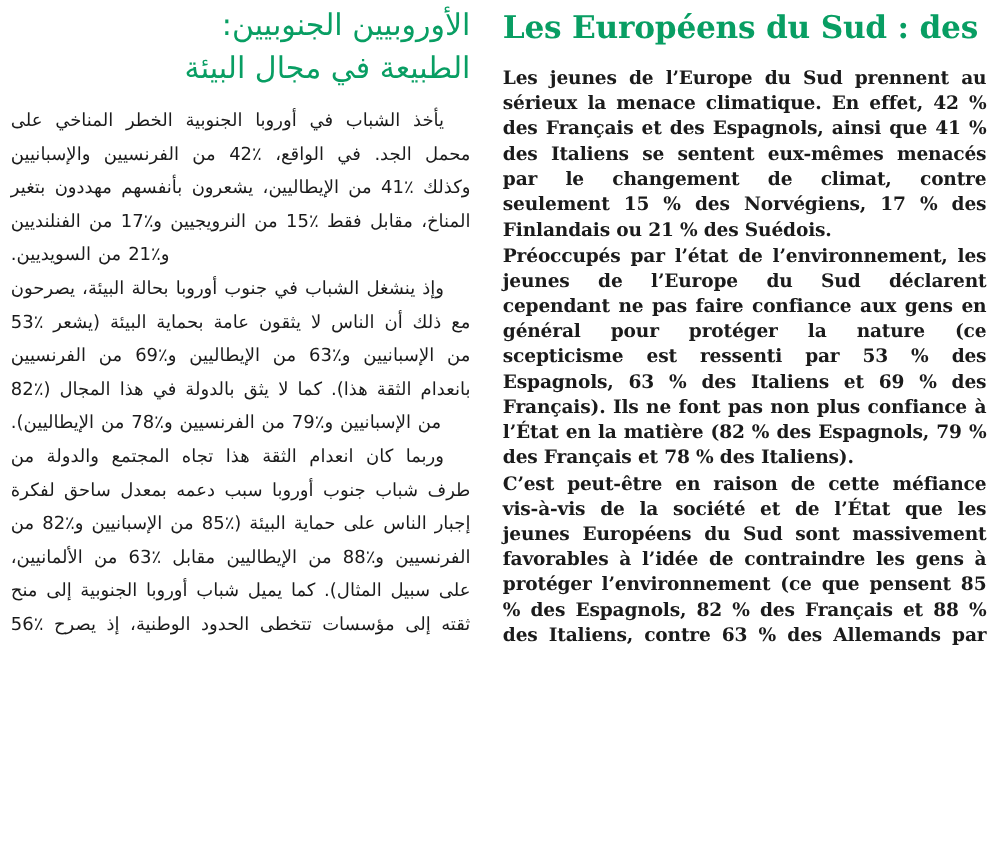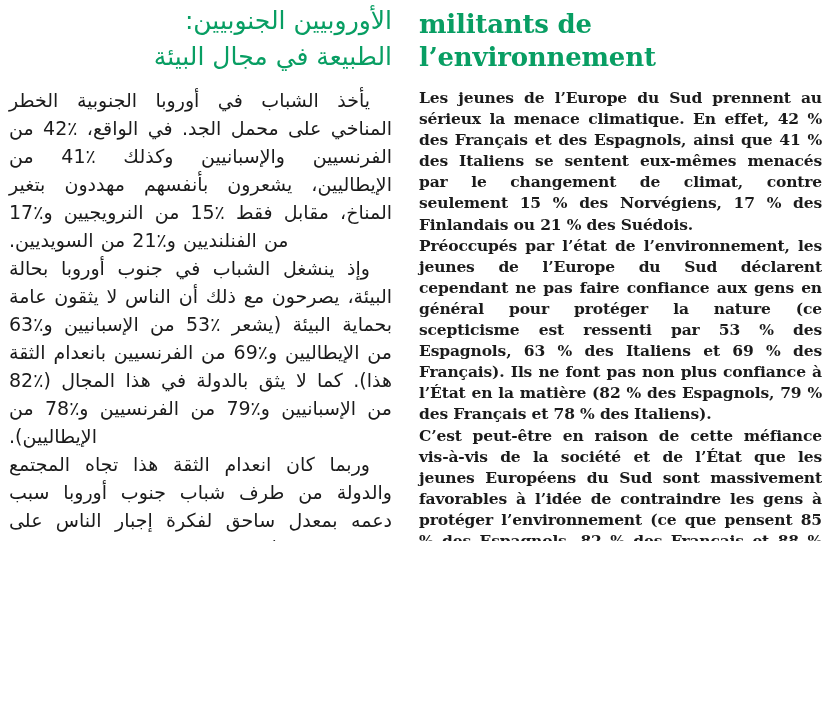--- a/index.html
+++ b/index.html
@@ -29,21 +29,21 @@
     margin: 0 0 11px 0;
     font-size: 25px;
     line-height: 36px;
     font-weight: normal;
     text-align: right;
     color: var(--title-green);
   }
   .ar-title .line { display: block; }
   .ar-para {
     margin: 0;
-    font-size: 19px;
+    font-size: 15px;
     line-height: 28px;
     text-align: justify;
     text-align-last: left;
     text-indent: 22px;
     word-spacing: 1px;
   }
 
   
   .col-fr {
     position: absolute;
@@ -81,20 +81,20 @@
       <span class="line">الأوروبيين الجنوبيين:</span>
       <span class="line">الطبيعة في مجال البيئة</span>
     </h2>
     <p class="ar-para">يأخذ الشباب في أوروبا الجنوبية الخطر المناخي على محمل الجد. في الواقع، ٪42 من الفرنسيين والإسبانيين وكذلك ٪41 من الإيطاليين، يشعرون بأنفسهم مهددون بتغير المناخ، مقابل فقط ٪15 من النرويجيين و٪17 من الفنلنديين و٪21 من السويديين.</p>
     <p class="ar-para">وإذ ينشغل الشباب في جنوب أوروبا بحالة البيئة، يصرحون مع ذلك أن الناس لا يثقون عامة بحماية البيئة (يشعر ٪53 من الإسبانيين و٪63 من الإيطاليين و٪69 من الفرنسيين بانعدام الثقة هذا). كما لا يثق بالدولة في هذا المجال (٪82 من الإسبانيين و٪79 من الفرنسيين و٪78 من الإيطاليين).</p>
     <p class="ar-para">وربما كان انعدام الثقة هذا تجاه المجتمع والدولة من طرف شباب جنوب أوروبا سبب دعمه بمعدل ساحق لفكرة إجبار الناس على حماية البيئة (٪85 من الإسبانيين و٪82 من الفرنسيين و٪88 من الإيطاليين مقابل ٪63 من الألمانيين، على سبيل المثال). كما يميل شباب أوروبا الجنوبية إلى منح ثقته إلى مؤسسات تتخطى الحدود الوطنية، إذ يصرح ٪56 من الإسبانيين و٪53 من الفرنسيين و٪57 من الإيطاليين بأنهم يثقون بمنظمة الأمم المتحدة للمحافظة على الطبيعة. وأخيرا، وفي كل من البلدان الثلاثة، يقبل كل الشباب تقريبا (٪93) أن تتمكن مؤسسة عالمية متخصصة في المسائل البيئية من التحقق من حماية البيئة في بلدانهم.</p>
   </section>
 
   <section class="col-fr" lang="fr">
     <h1 class="fr-title">
-      <span class="line">militants de l’environnement</span>
+      <span class="line">Les Européens du Sud : des</span>
     </h1>
     <p class="fr-para">Les jeunes de l’Europe du Sud prennent au sérieux la menace climatique. En effet, 42 % des Français et des Espagnols, ainsi que 41 % des Italiens se sentent eux-mêmes menacés par le changement de climat, contre seulement 15 % des Norvégiens, 17 % des Finlandais ou 21 % des Suédois.</p>
     <p class="fr-para">Préoccupés par l’état de l’environnement, les jeunes de l’Europe du Sud déclarent cependant ne pas faire confiance aux gens en général pour protéger la nature (ce scepticisme est ressenti par 53 % des Espagnols, 63 % des Italiens et 69 % des Français). Ils ne font pas non plus confiance à l’État en la matière (82 % des Espagnols, 79 % des Français et 78 % des Italiens).</p>
     <p class="fr-para">C’est peut-être en raison de cette méfiance vis-à-vis de la société et de l’État que les jeunes Européens du Sud sont massivement favorables à l’idée de contraindre les gens à protéger l’environnement (ce que pensent 85 % des Espagnols, 82 % des Français et 88 % des Italiens, contre 63 % des Allemands par exemple). De même, les jeunes de l’Europe du Sud ont davantage tendance à accorder leur confiance aux institutions supranationales. En effet, 56 % des Espagnols, 53 % des Français et 57 % des Italiens déclarent faire confiance à l’ONU pour la préservation de la nature. Enfin, dans chacun de ces trois pays, presque tous les jeunes (93 %) acceptent qu’une institution mondiale spécialisée dans les questions environnementales puisse vérifier l’état de la protection de l’environnement dans leur pays.</p>
   </section>
 
 </div>
 
 </body></html>

